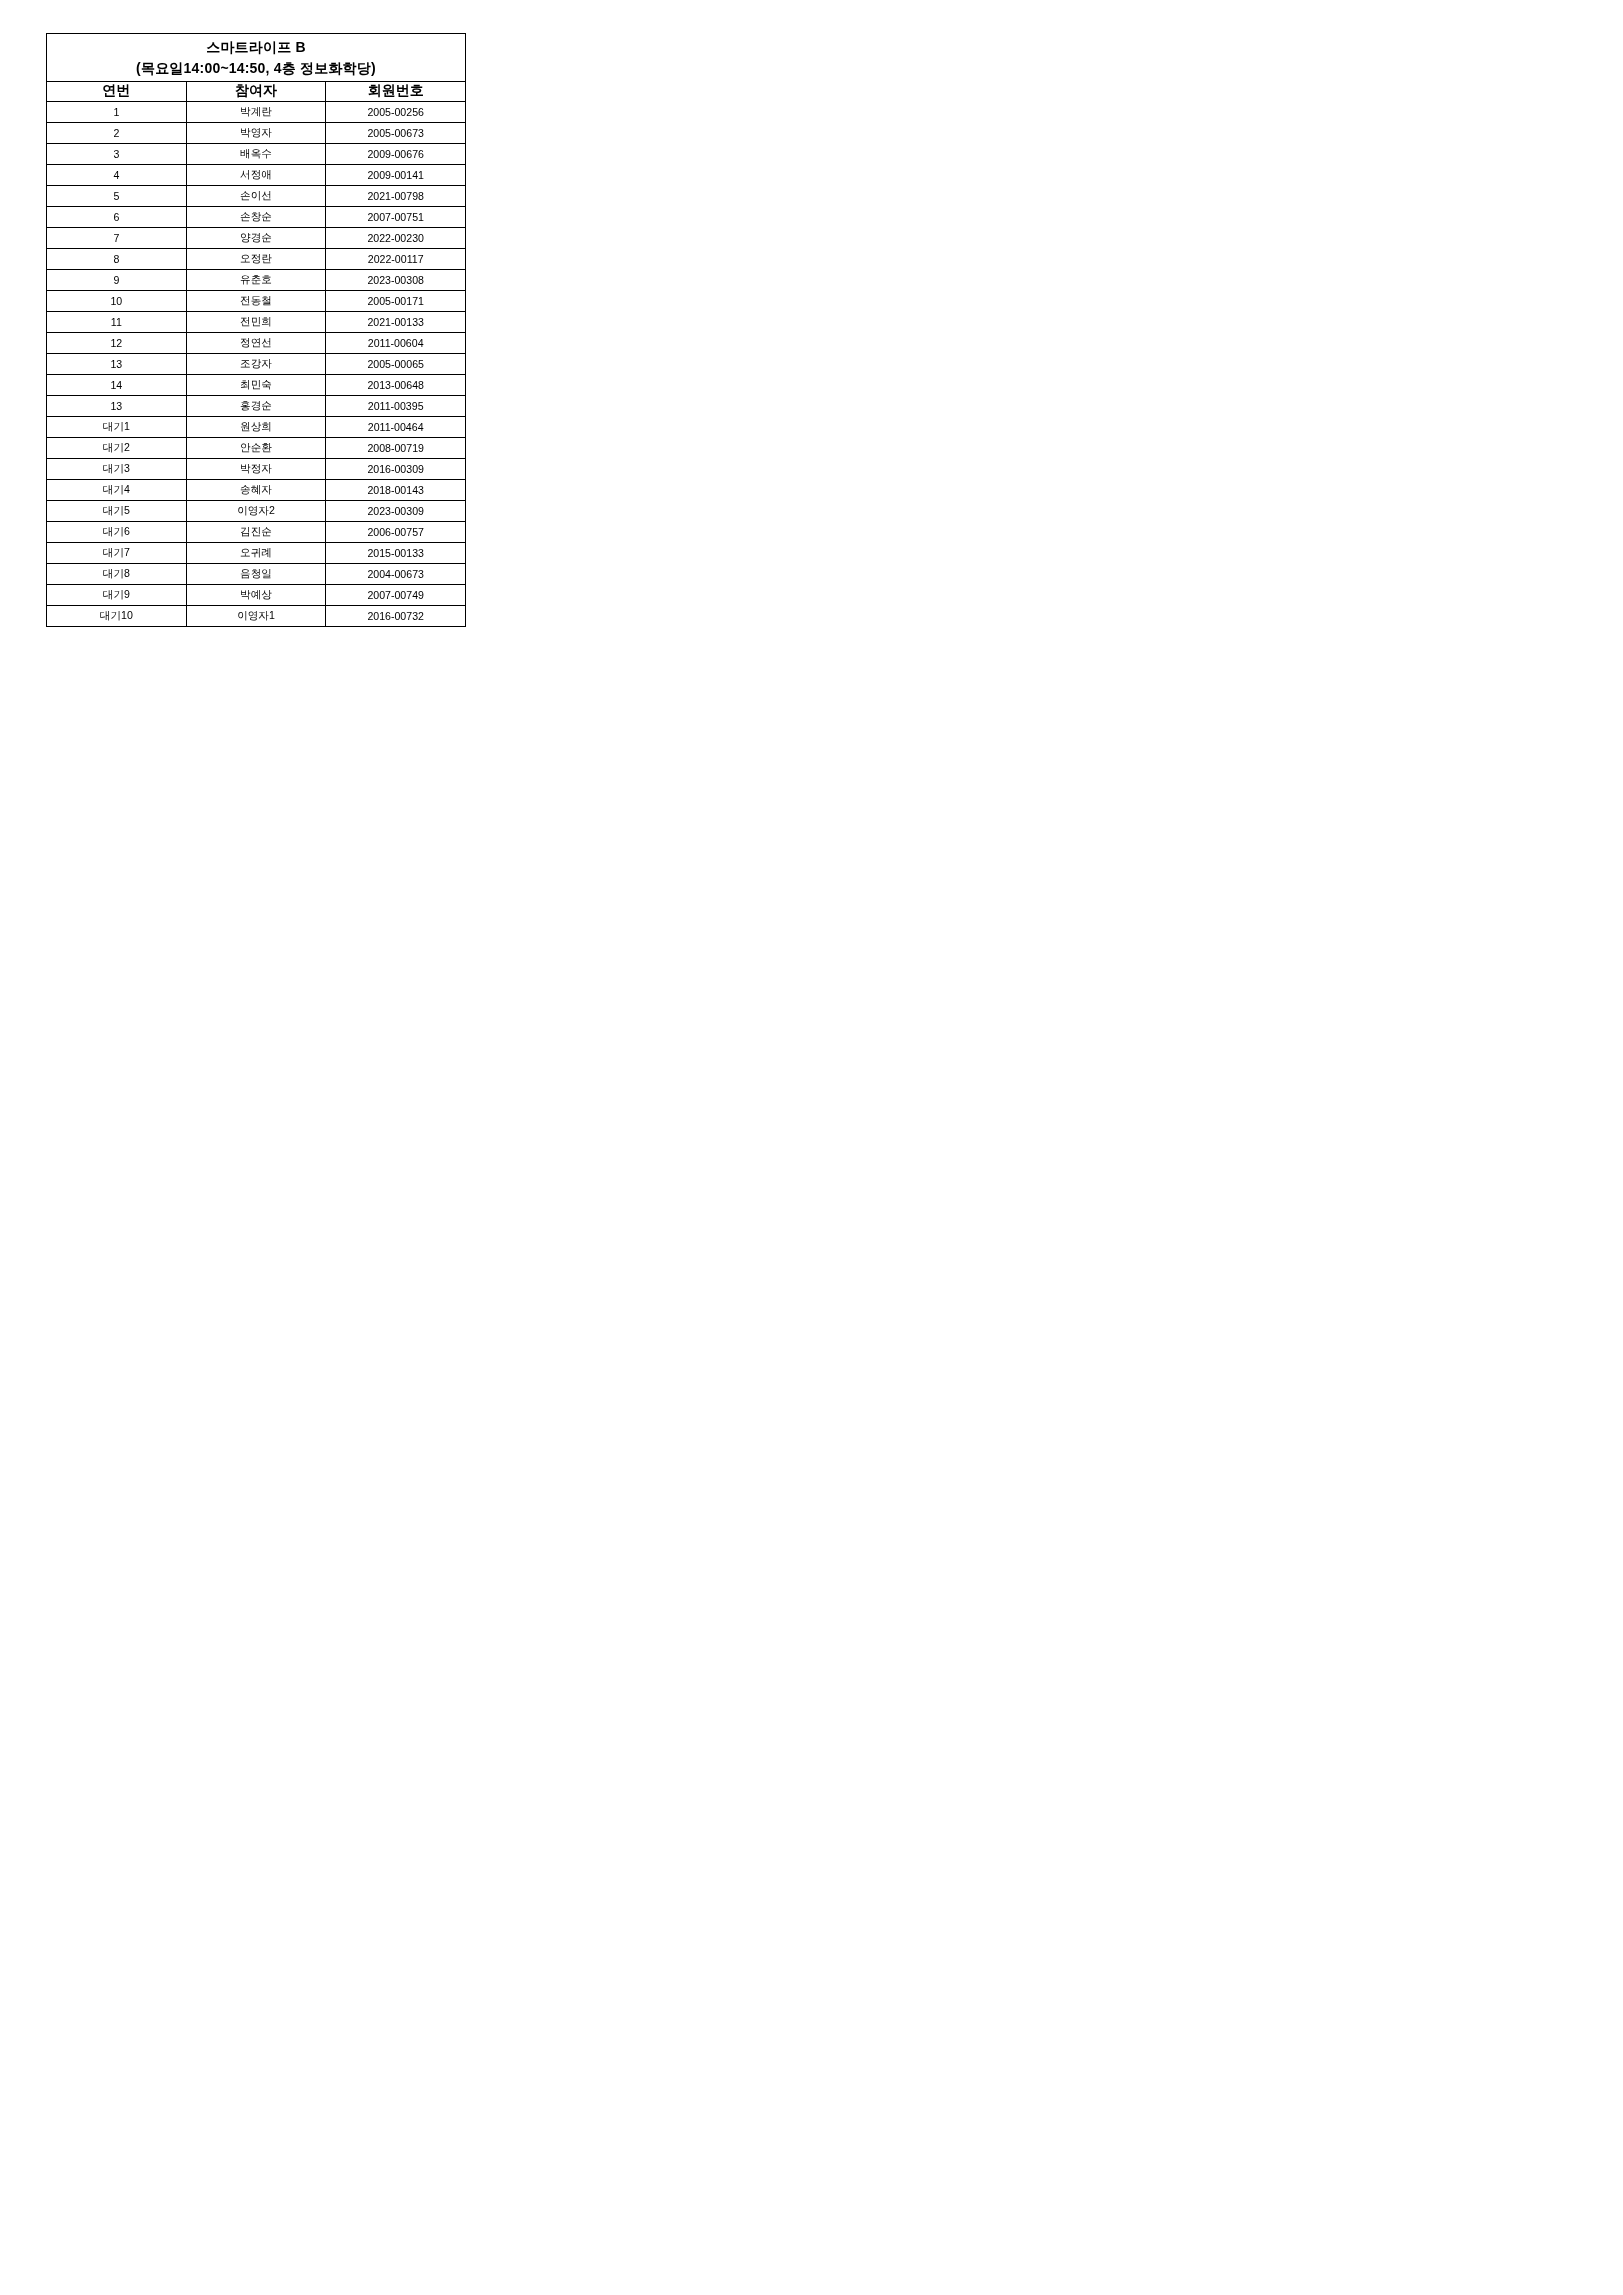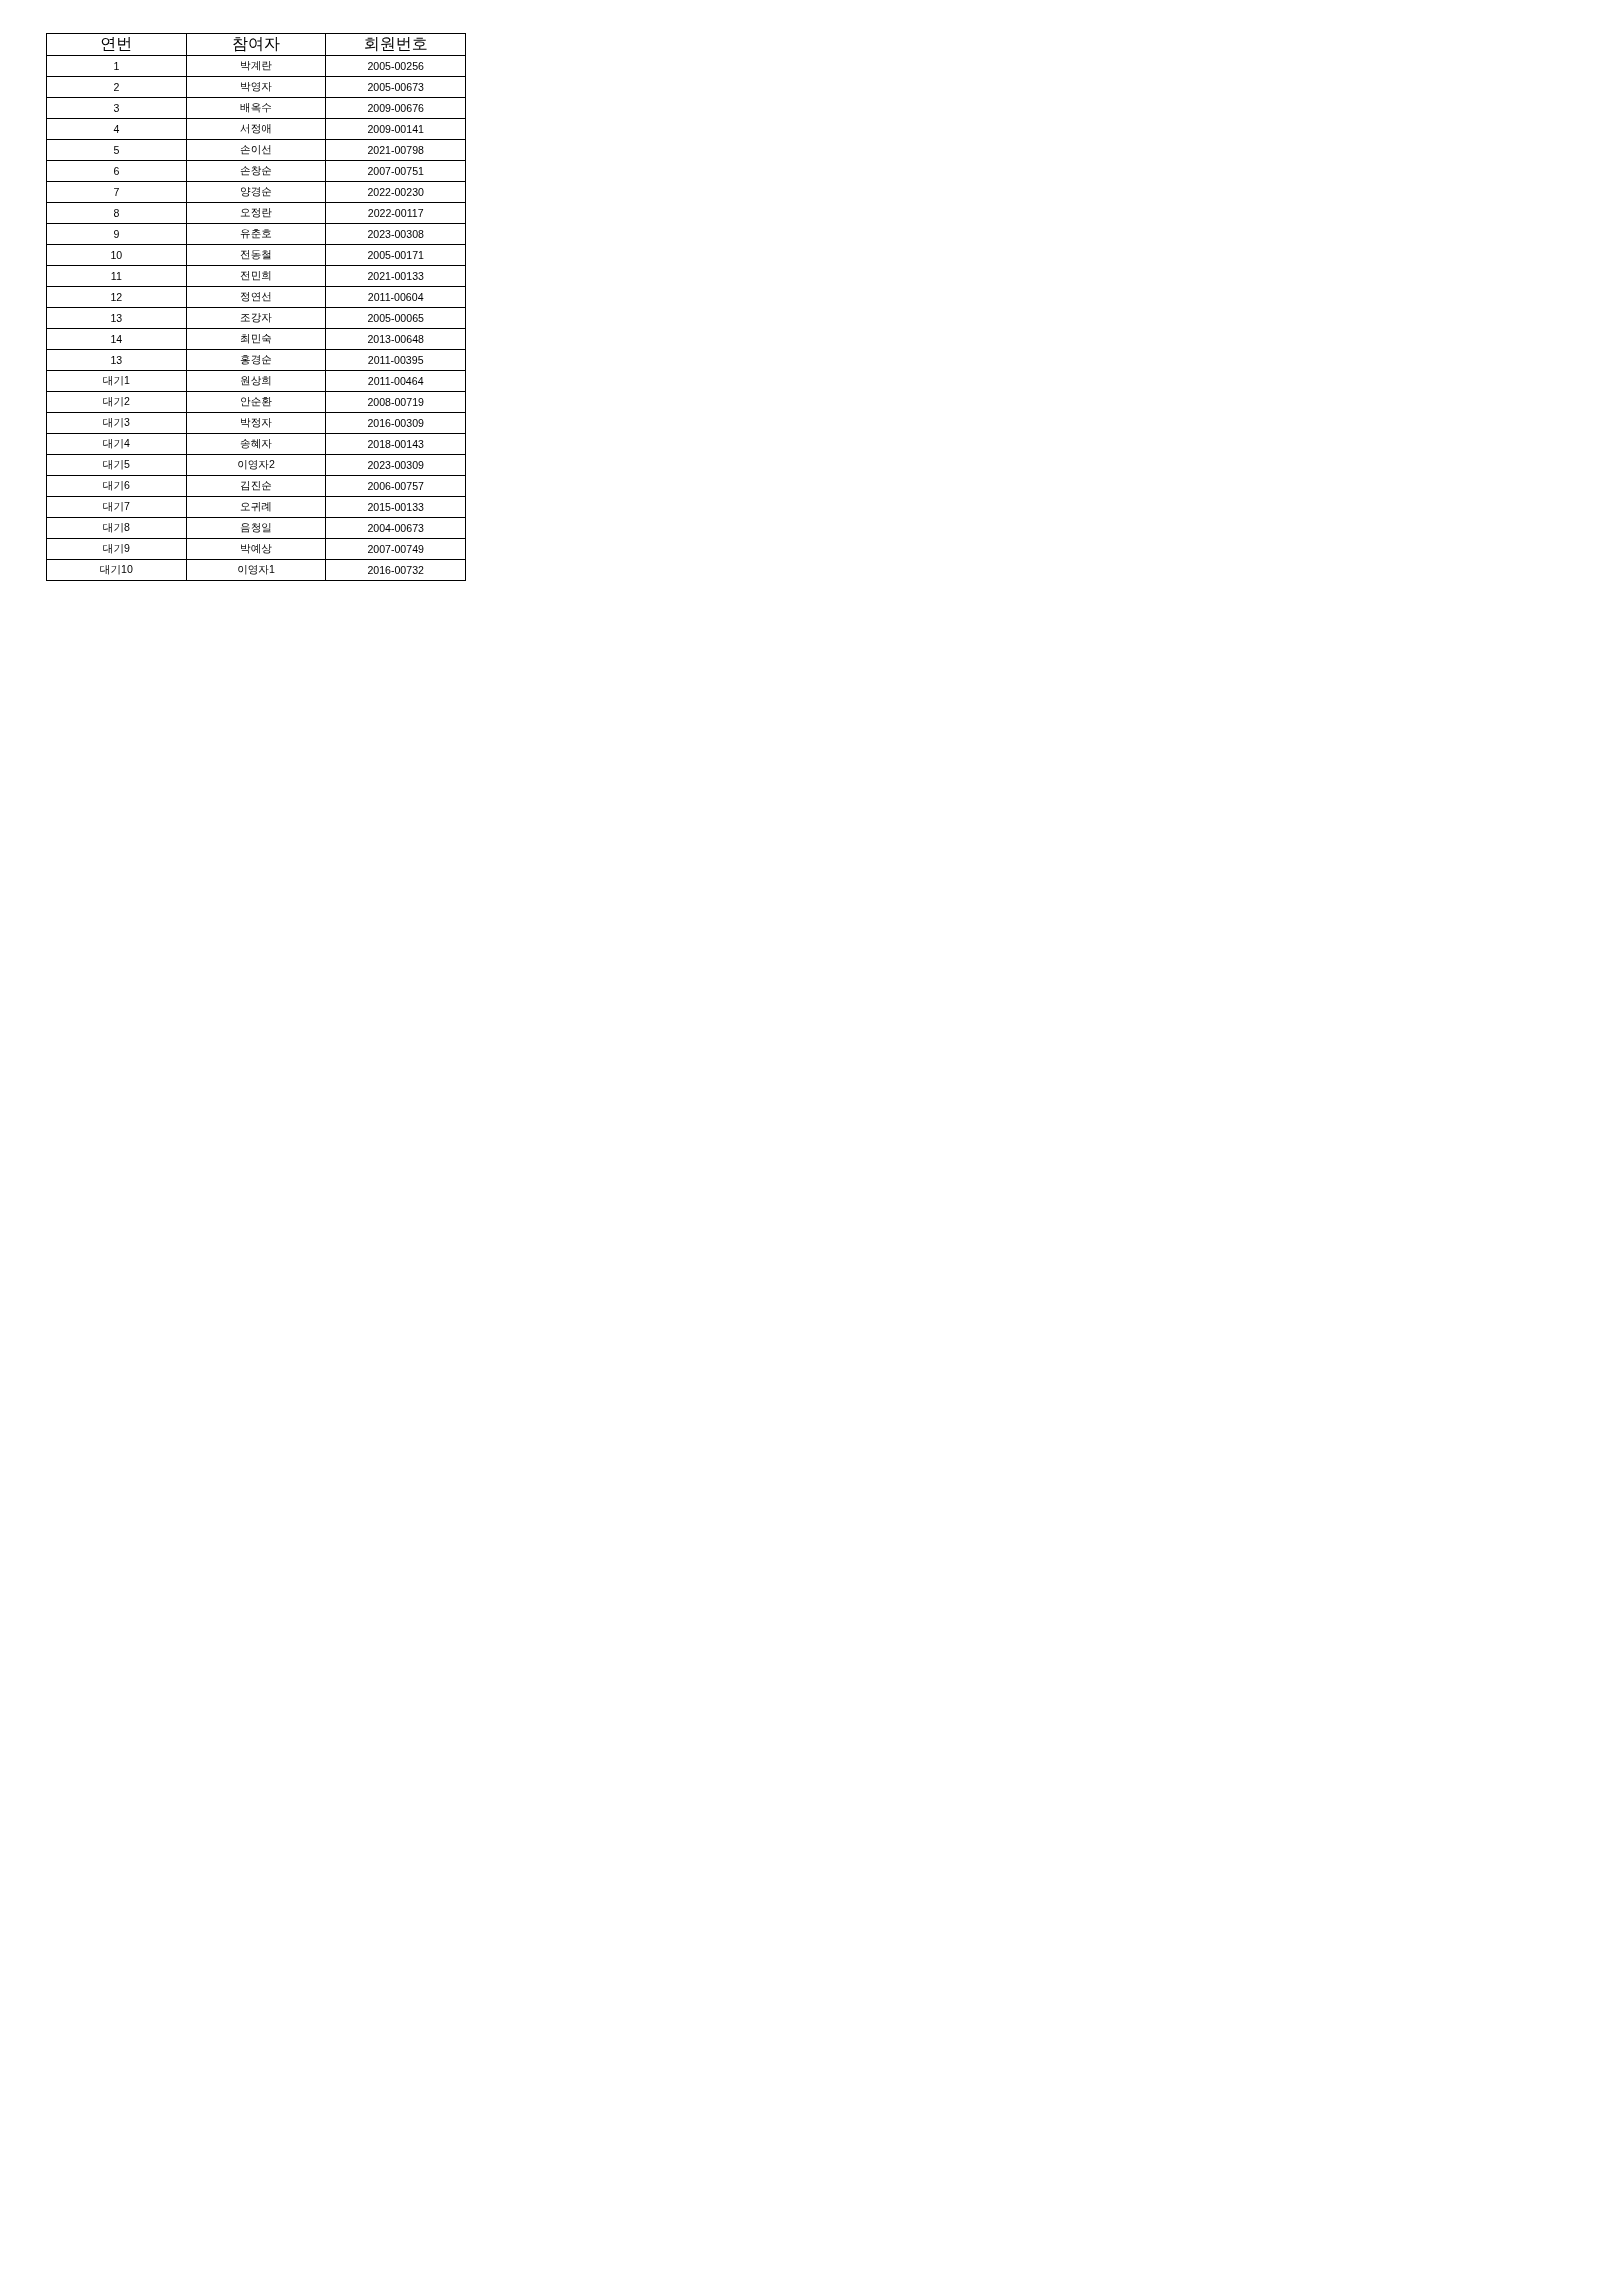--- a/index.html
+++ b/index.html
@@ -40,40 +40,46 @@
 
   td.title-cell {
     height: 47px;
     font-size: 14px;
     font-weight: bold;
     line-height: 20.4px;
     letter-spacing: 0.2px;
   }
   tr.header-row th {
     height: 18.5px;
-    font-size: 16px;
-    font-weight: normal;
+    font-size: 14px;
+    font-weight: bold;
   }
   tbody.data-rows td {
     height: 20px;
     font-size: 10.6px;
     font-weight: normal;
   }
 </style>
 </head>
 <body>
 
 <div class="page">
   <table class="roster">
     <colgroup>
       <col>
       <col>
       <col>
     </colgroup>
     <thead>
+      <tr>
+        <td class="title-cell" colspan="3">
+          <div>스마트라이프 B</div>
+          <div>(목요일14:00~14:50, 4층 정보화학당)</div>
+        </td>
+      </tr>
       <tr class="header-row">
         <th scope="col">연번</th>
         <th scope="col">참여자</th>
         <th scope="col">회원번호</th>
       </tr>
     </thead>
     <tbody class="data-rows" data-rows="table.rows">
 
     <tr>
           <td>1</td>

